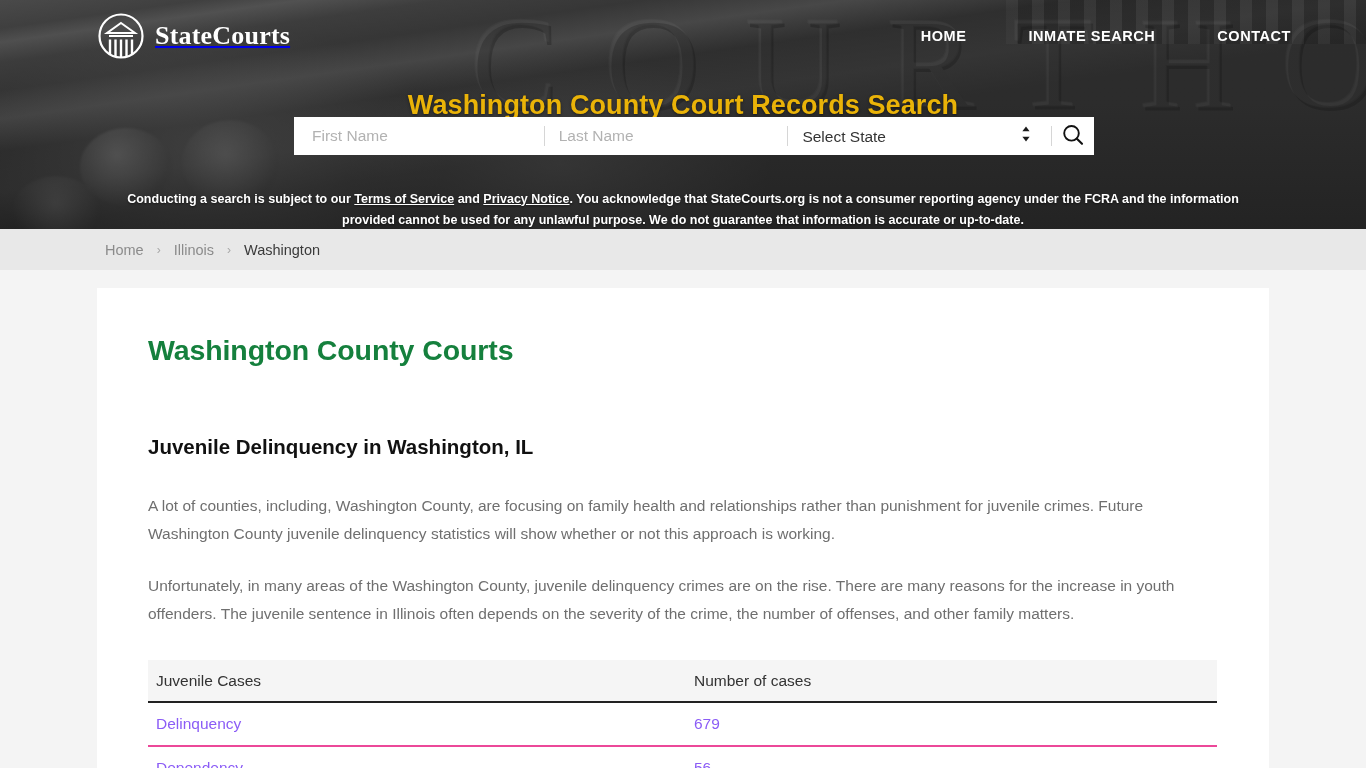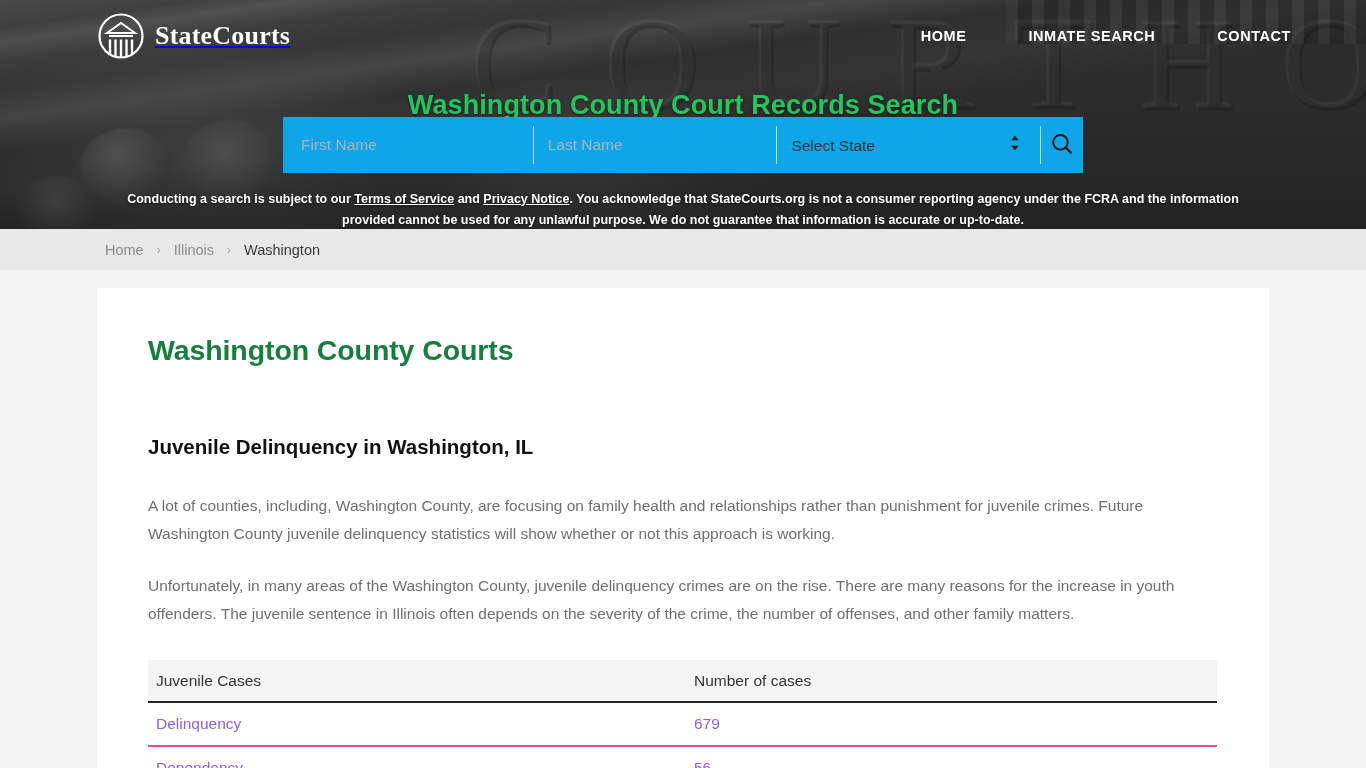--- a/index.html
+++ b/index.html
@@ -80,30 +80,30 @@
   }
   .nav a {
     color: #fff; text-decoration: none;
     font-size: 14.5px; font-weight: 700; letter-spacing: .55px;
   }
 
   
   .hero-title {
     position: absolute; top: 72px; left: 0; width: 1366px;
     text-align: center;
-    color: #22c55e; font-size: 27px; font-weight: 700;
+    color: #eab308; font-size: 27px; font-weight: 700;
     letter-spacing: .1px;
     text-shadow: 0 1px 3px rgba(0,0,0,.45);
   }
 
   
   .searchbar {
-    position: absolute; top: 117px; left: 283px;
-    width: 800px; height: 56px;
-    background: #0ea5e9;
+    position: absolute; top: 117px; left: 294px;
+    width: 800px; height: 38px;
+    background: #ffffff;
     display: flex; align-items: stretch;
   }
   .searchbar input, .searchbar select {
     border: 0; outline: 0; background: transparent;
     font-family: "Liberation Sans", sans-serif;
     font-size: 15.5px; height: 100%;
   }
   .fld-first { width: 250px; padding: 0 0 0 18px; }
   .fld-last  { width: 243px; padding: 0 0 0 14px; }
   .divider { width: 1px; background: #d6d6d6; margin: 9px 0; flex: 0 0 1px; }

